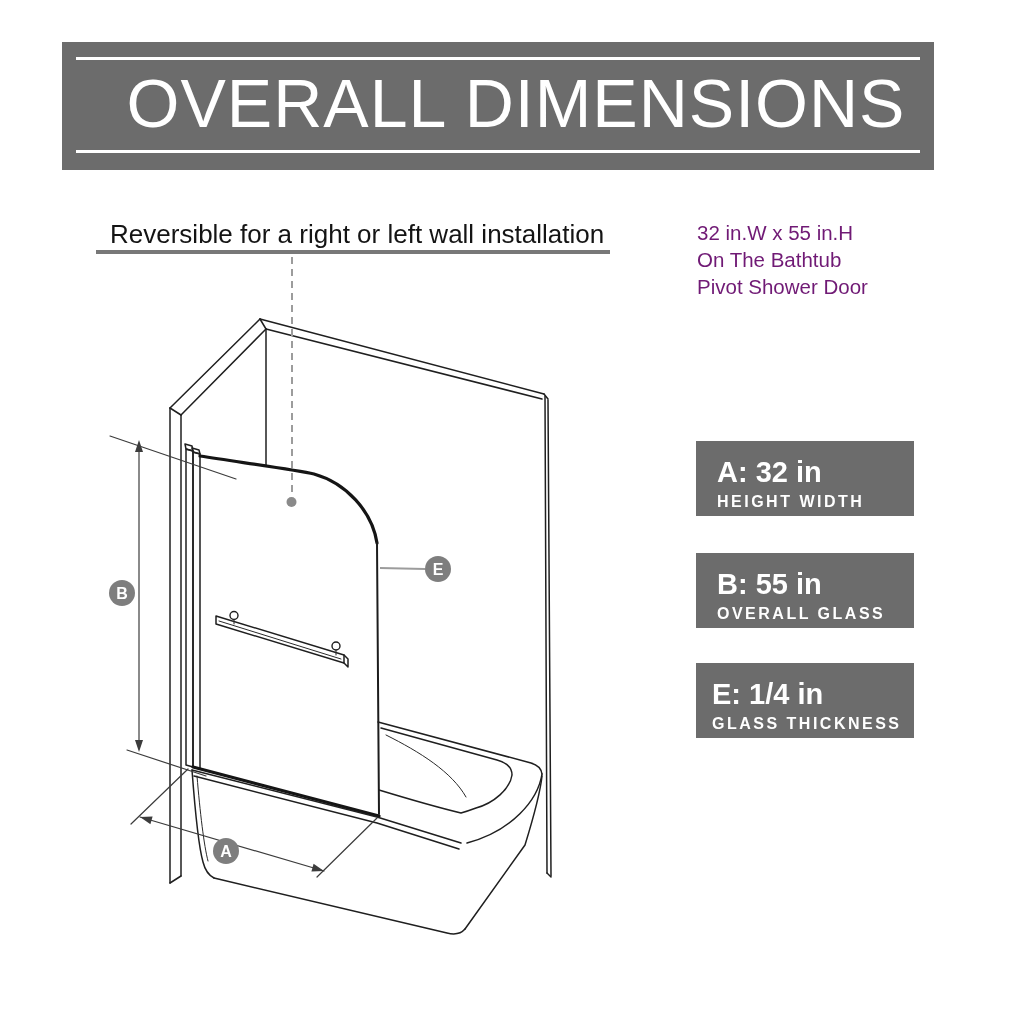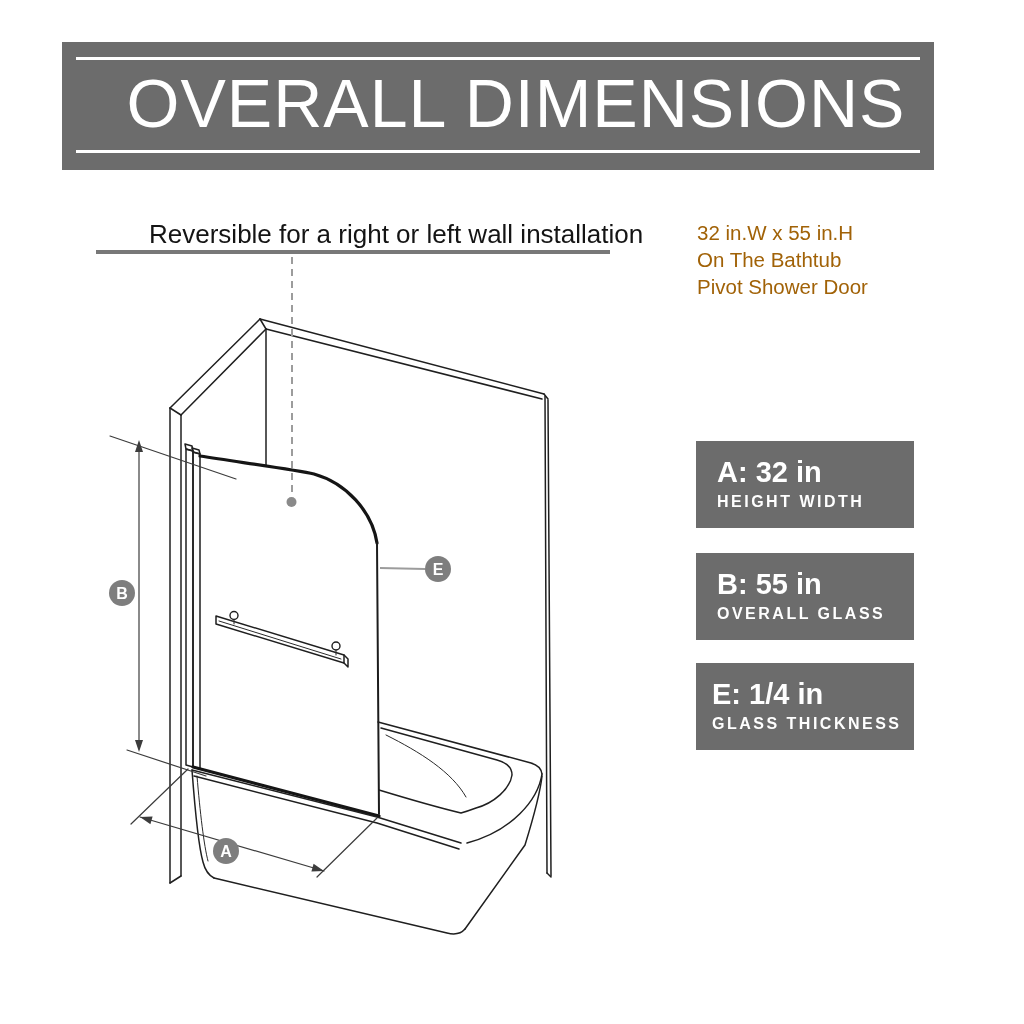--- a/index.html
+++ b/index.html
@@ -8,28 +8,28 @@
 
   
   .header{position:absolute;left:62px;top:42px;width:872px;height:128px;background:#6c6c6c;}
   .header .rule{position:absolute;left:14px;right:14px;height:3px;background:#ffffff;}
   .header .rule.top{top:15px;}
   .header .rule.bottom{bottom:17px;}
   .header .title{position:absolute;left:0;right:0;top:50%;transform:translateY(-54%);
     text-align:center;color:#ffffff;font-size:68px;letter-spacing:1px;white-space:nowrap;font-weight:400;padding-left:36px;}
 
   
-  .subtitle{position:absolute;left:110px;top:219px;font-size:26px;color:#141414;white-space:nowrap;margin-left:39px;}
+  .subtitle{position:absolute;left:110px;top:219px;font-size:26px;color:#141414;white-space:nowrap;}
   .subtitle-underline{position:absolute;left:96px;top:250px;width:514px;height:4px;background:#787878;}
 
   
-  .product-info{position:absolute;left:697px;top:219px;font-size:20.5px;line-height:27px;color:#a16207;}
+  .product-info{position:absolute;left:697px;top:219px;font-size:20.5px;line-height:27px;color:#701a75;}
 
   
-  .spec-box{position:absolute;left:696px;width:218px;height:87px;background:#6c6c6c;color:#ffffff;box-sizing:border-box;padding:15px 10px 0 21px;}
+  .spec-box{position:absolute;left:696px;width:218px;height:75px;background:#6c6c6c;color:#ffffff;box-sizing:border-box;padding:15px 10px 0 21px;}
   .spec-box .value{font-size:29px;font-weight:bold;line-height:32px;white-space:nowrap;}
   .spec-box .label{font-size:16px;font-weight:bold;letter-spacing:2.5px;margin-top:5px;white-space:nowrap;}
   .spec-box.box-a{top:441px;}
   .spec-box.box-b{top:553px;}
   .spec-box.box-e{top:663px;padding-left:16px;}
 
   svg.diagram{position:absolute;left:0;top:0;width:1024px;height:1024px;}
   svg .ln{fill:none;stroke:#1f1f1f;stroke-width:1.5;stroke-linecap:round;stroke-linejoin:round;}
   svg .thick{fill:none;stroke:#151515;stroke-width:3.2;stroke-linecap:round;stroke-linejoin:round;}
   svg .mid{fill:none;stroke:#1c1c1c;stroke-width:2;stroke-linecap:round;}

